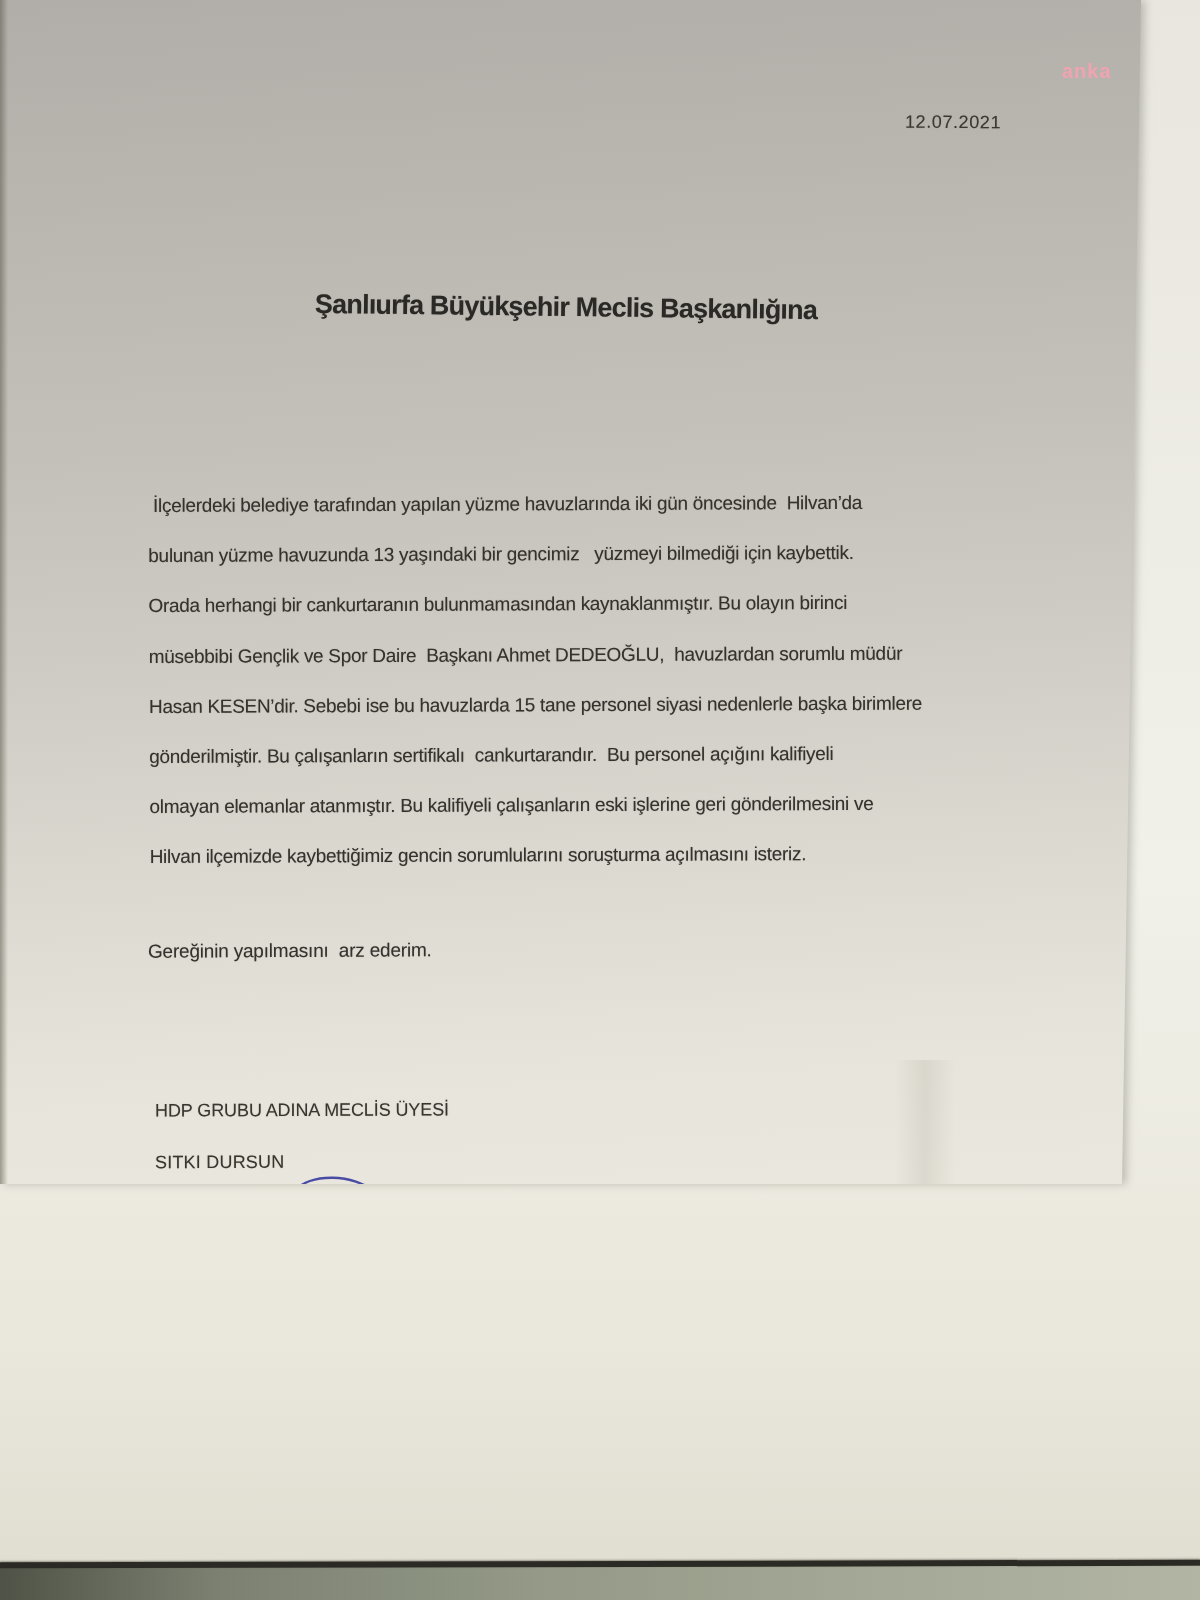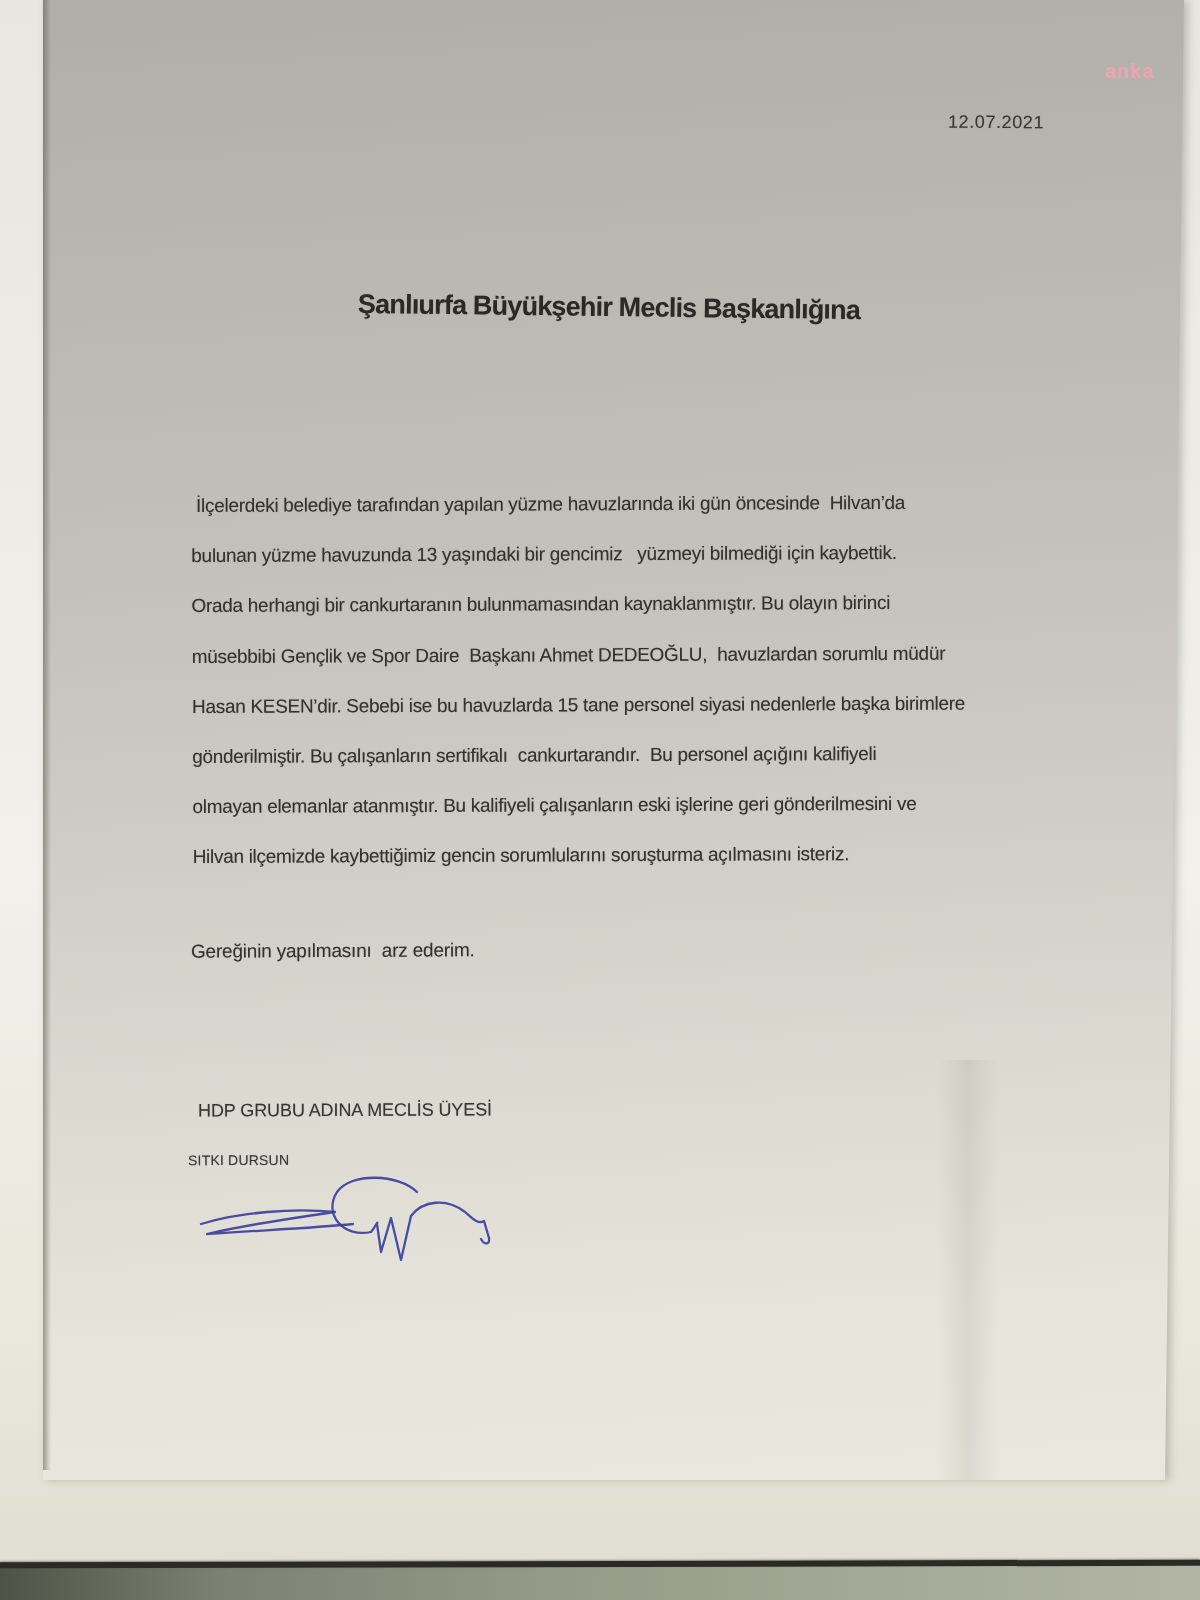--- a/index.html
+++ b/index.html
@@ -14,24 +14,23 @@
     position:absolute;left:0;top:1566px;width:1200px;height:34px;
     background:linear-gradient(90deg,#4f5347 0%,#7b8071 18%,#949a87 45%,#a3a795 70%,#b2b5a4 100%);
   }
   .desk-edge-line{
     position:absolute;left:0;top:1561px;width:1200px;height:6px;
     background:#2c2a24;transform:rotate(-0.12deg);
     box-shadow:0 -1px 2px rgba(60,58,48,.5);
   }
   
   .paper{
-    position:absolute;left:0;top:0;width:1145px;height:1480px;
+    position:absolute;left:0;top:0;width:1145px;height:1184px;
     clip-path:polygon(0 0,1141px 0,1122px 100%,0 100%);
     background:linear-gradient(177deg,#b1aea9 0%,#bab7b1 18%,#c4c1bb 38%,#cfccc5 55%,#dcd9d1 72%,#e7e4db 88%,#eae7de 100%);
-    margin-left:43px;
   }
   .paper-wrap{position:absolute;left:0;top:0;width:1145px;height:1564px;
     filter:drop-shadow(4px 0 4px rgba(70,68,58,.28));}
   .left-shadow{
     position:absolute;left:0;top:0;width:8px;height:1470px;
     background:linear-gradient(90deg,rgba(92,89,76,.55),rgba(92,89,76,0));
   }
   .crease-right{
     position:absolute;left:895px;top:1060px;width:60px;height:500px;
     background:linear-gradient(90deg,rgba(120,118,105,0),rgba(120,118,105,.13),rgba(120,118,105,0));
@@ -61,21 +60,21 @@
     transform:rotate(-.25deg);transform-origin:left top;
   }
   .body-line{
     font-size:19px;line-height:50.2px;letter-spacing:-.3px;color:#34322d;
     white-space:pre;text-shadow:0 0 1px rgba(56,54,48,.35);
   }
   .closing{left:148px;top:940px;font-size:19px;letter-spacing:-.2px;
     transform:rotate(-.3deg);}
   .signer-role{left:155px;top:1100px;font-size:18px;letter-spacing:-.1px;color:#38362f;
     transform:rotate(-.2deg);}
-  .signer-name{left:145px;top:1152px;font-size:14px;letter-spacing:.2px;color:#38362f;
+  .signer-name{left:155px;top:1152px;font-size:18px;letter-spacing:.2px;color:#38362f;
     transform:rotate(-.2deg);}
   .signature{position:absolute;left:150px;top:1168px;width:300px;height:100px;overflow:visible;}
   .signature path{fill:none;stroke:#3b3f9f;stroke-width:2.3;stroke-linecap:round;
     stroke-linejoin:round;opacity:.92;}
 </style>
 </head>
 <body>
 
 <div class="scene">
 

